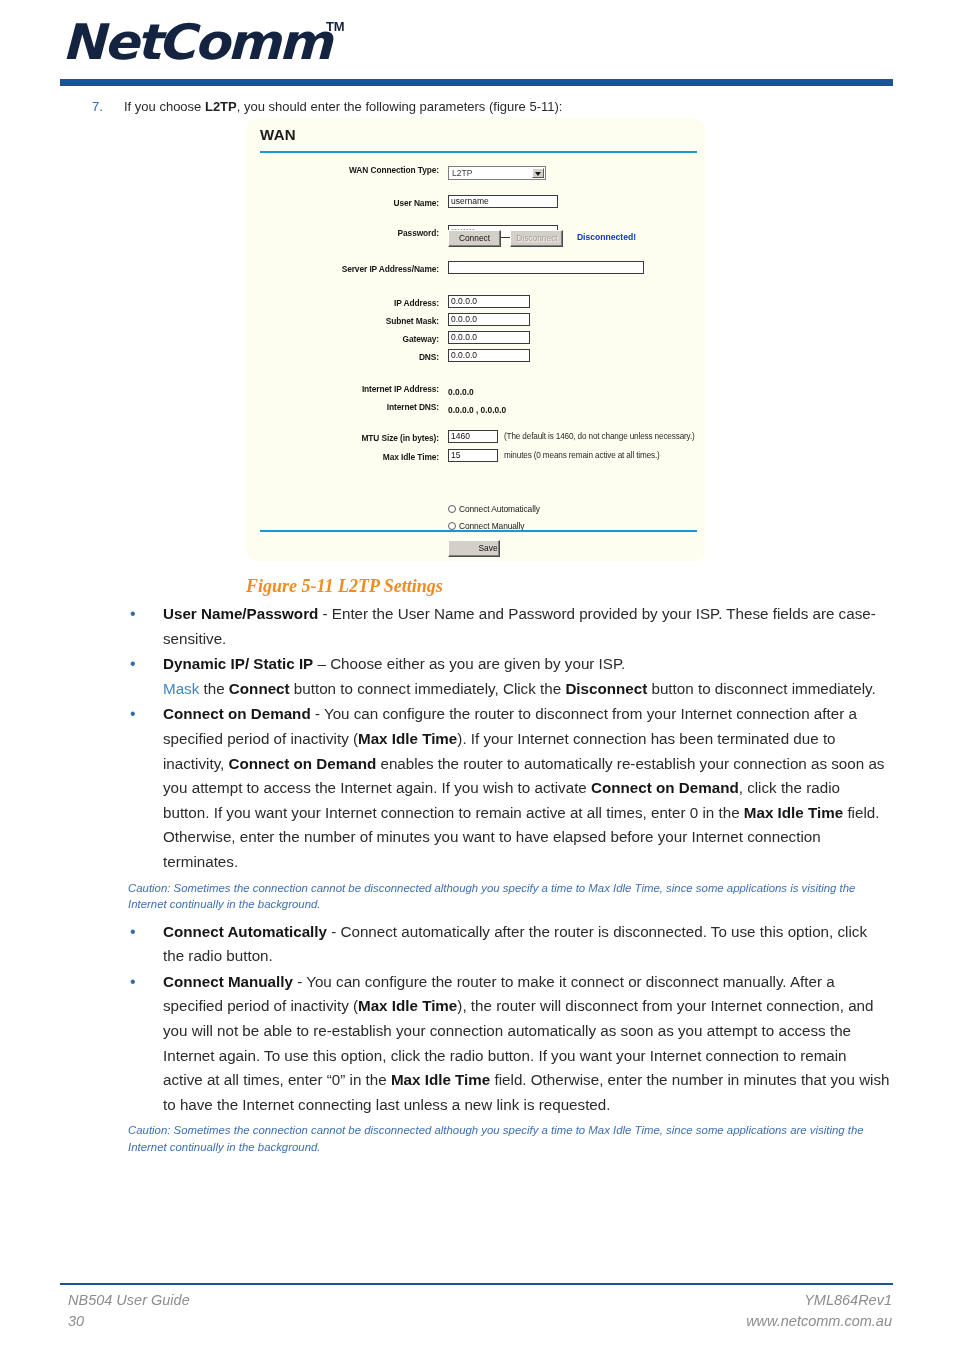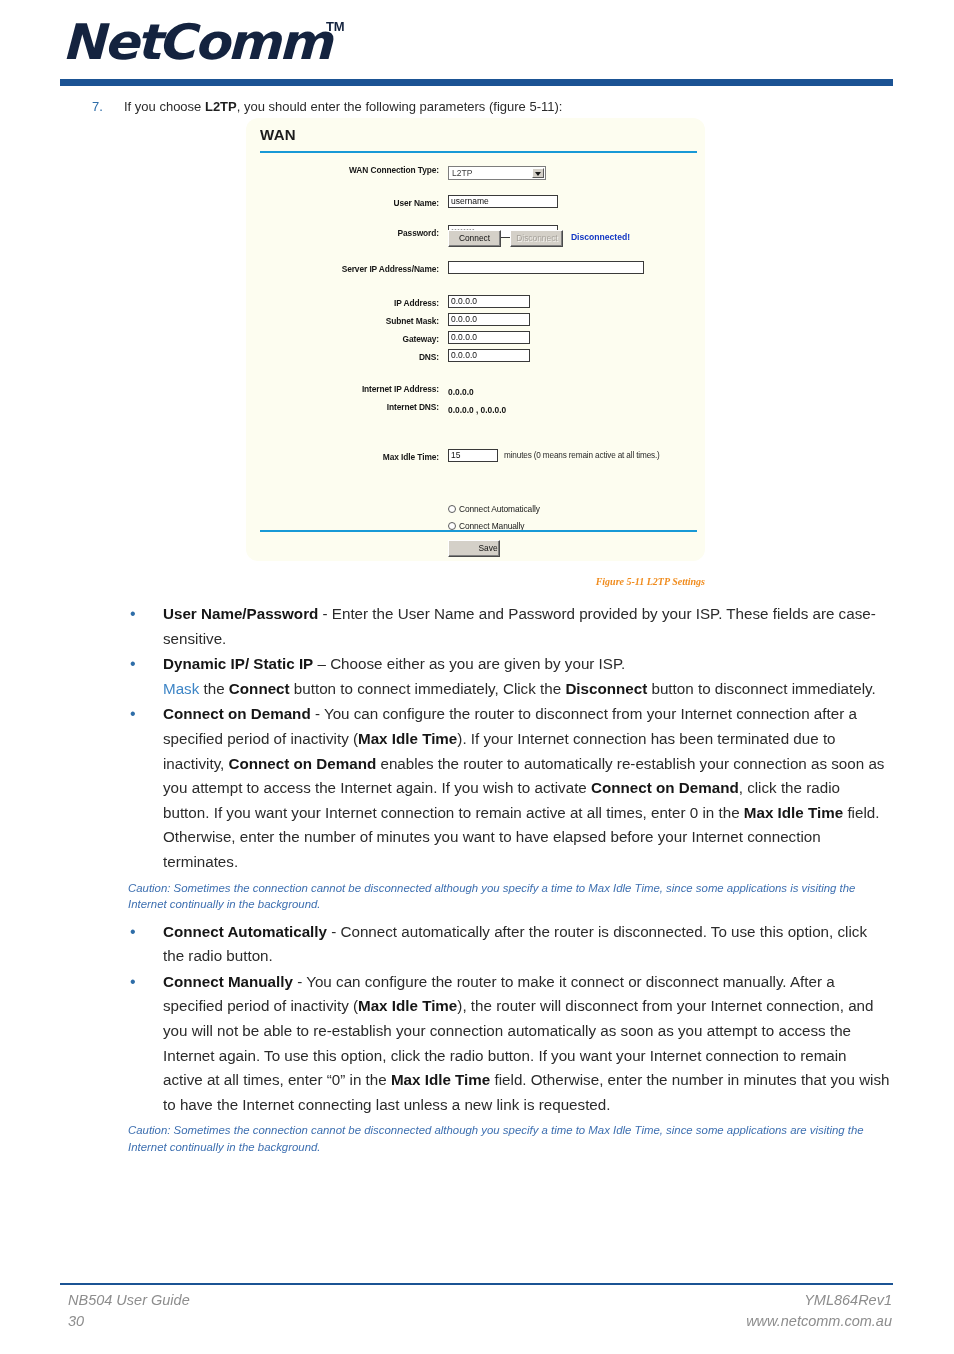--- a/index.html
+++ b/index.html
@@ -197,21 +197,21 @@
     vertical-align: top;
   }
   .btn.disabled { color: #a6a29b; text-shadow: 1px 1px 0 #f4f2ee; }
   .btn.save { width: 52px; padding-left: 28px; }
 
   .status-ok {
     display: inline-block;
     font-size: 8.6px;
     font-weight: bold;
     color: #1136c4;
-    margin-left: 3px;
+    margin-left: 9px;
     line-height: 15px;
     vertical-align: top;
   }
 
   .radio {
     display: inline-block;
     width: 8px;
     height: 8px;
     border-radius: 50%;
     border: 1px solid #5c5c5c;
@@ -251,25 +251,25 @@
     font-weight: bold;
     line-height: 15px;
   }
 
   
   .fig-caption {
     position: absolute;
     left: 246px;
     top: 576px;
     width: 459px;
-    text-align: right;
+    text-align: left;
     font-family: "Liberation Serif", serif;
     font-style: italic;
     font-weight: bold;
-    font-size: 10px;
+    font-size: 18px;
     color: #f08c1e;
   }
 
   
   .bullets {
     position: absolute;
     left: 128px;
     top: 602px;
     width: 762px;
   }
@@ -418,20 +418,26 @@
   <div class="row" style="top:263px;">
     <div class="lbl">Internet IP Address:</div>
     <div class="fld"><span class="static-val">0.0.0.0</span></div>
   </div>
 
   <div class="row" style="top:281px;">
     <div class="lbl">Internet DNS:</div>
     <div class="fld"><span class="static-val">0.0.0.0 , 0.0.0.0</span></div>
   </div>
 
+  <div class="row" style="top:312px;">
+    <div class="lbl">MTU Size (in bytes):</div>
+    <div class="fld">
+      <input class="txt w50" type="text" value="1460" style=""><span class="hint">(The default is 1460, do not change unless necessary.)</span>
+    </div>
+  </div>
 
   <div class="row" style="top:331px;">
     <div class="lbl">Max Idle Time:</div>
     <div class="fld">
       <input class="txt w50" type="text" value="15" style=""><span class="hint">minutes (0 means remain active at all times.)</span>
     </div>
   </div>
 
   <div class="row" style="top:381px;">
     <div class="fld">

